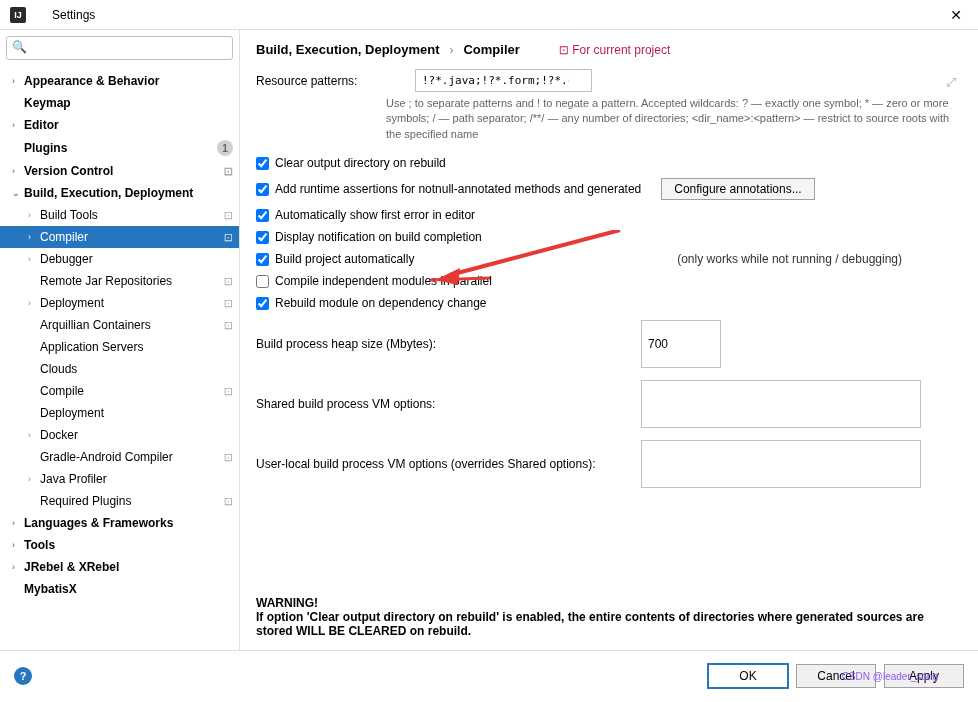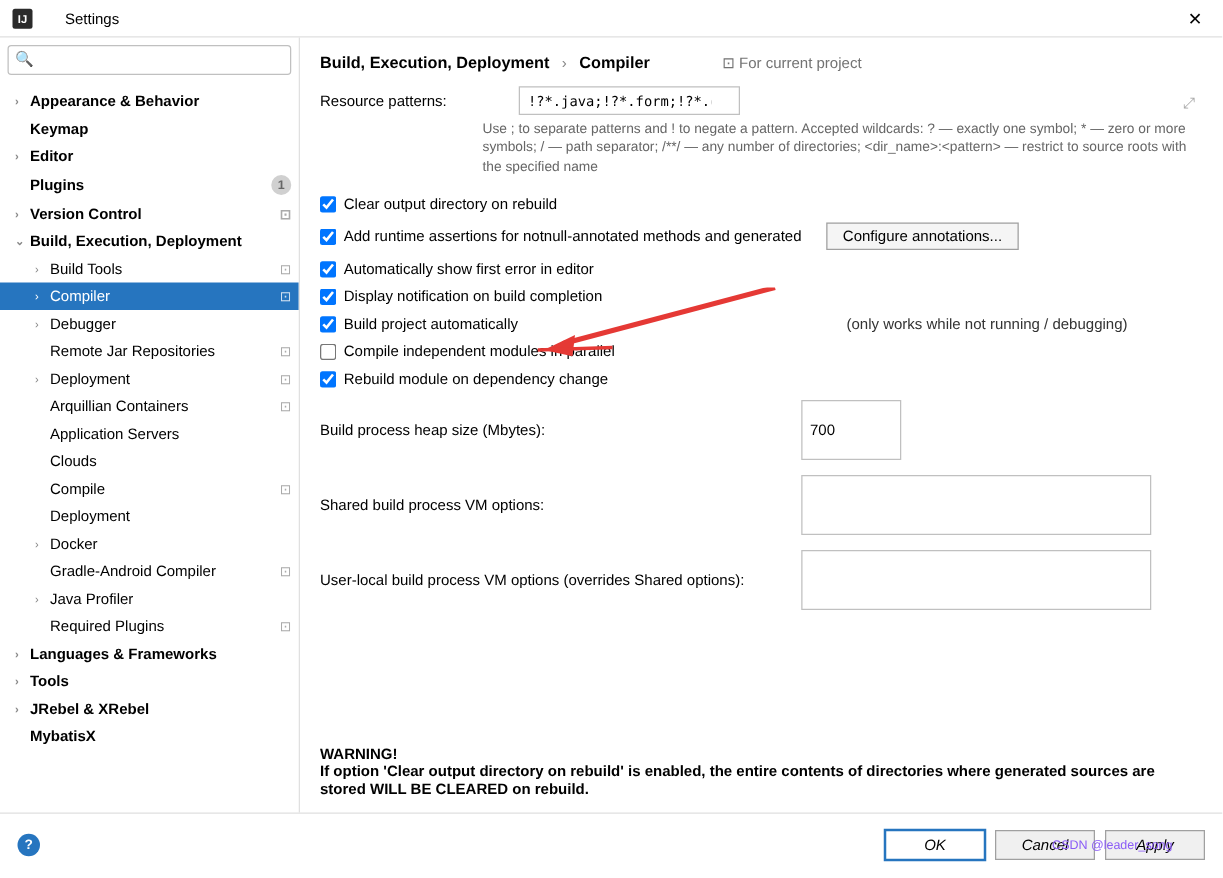--- a/index.html
+++ b/index.html
@@ -23,21 +23,21 @@
 .nav-item .chev { width: 12px; display: inline-block; color: #888; font-size: 9px; }
 .nav-item.selected .chev { color: #fff; }
 .nav-item .label { flex: 1; }
 .nav-item .badge { background: #d0d0d0; color: #666; width: 16px; height: 16px; border-radius: 8px; font-size: 10px; display: inline-flex; align-items: center; justify-content: center; }
 .nav-item .proj { color: #aaa; font-size: 11px; margin-left: 4px; }
 .nav-item.selected .proj { color: #d0e0f0; }
 .content { flex: 1; padding: 12px 16px; display: flex; flex-direction: column; overflow: hidden; }
 .breadcrumb { display: flex; align-items: center; gap: 10px; margin-bottom: 12px; }
 .breadcrumb .bc { font-weight: bold; font-size: 13px; }
 .breadcrumb .sep { color: #888; }
-.breadcrumb .hint { color: #737373; margin-left: 48px; }
+.breadcrumb .hint { color: #be185d; margin-left: 29px; }
 .field-row { display: flex; align-items: flex-start; margin-bottom: 4px; gap: 39px; }
 .field-row .lbl { width: 120px; padding-top: 5px; }
 .pattern-input { flex: 1; border: 1px solid #c0c0c0; padding: 4px 22px 4px 6px; font-family: monospace; font-size: 11px; position: relative; }
 .pattern-wrap { flex: 1; position: relative; }
 .expand-icon { position: absolute; right: 6px; top: 6px; color: #aaa; cursor: pointer; }
 .help-text { font-size: 11px; color: #666; margin-left: 130px; margin-bottom: 10px; line-height: 1.4; }
 .option-row { display: flex; align-items: center; margin: 4px 0; }
 .option-row label { display: flex; align-items: center; cursor: pointer; }
 .option-row input[type=checkbox] { margin-right: 6px; }
 .option-row .side-note { margin-left: auto; padding-right: 60px; color: #333; }
@@ -46,21 +46,21 @@
 .form-row .flbl { width: 385px; }
 .form-row input[type=text] { border: 1px solid #c0c0c0; padding: 16px 6px; width: 80px; }
 .form-row input.wide { width: 280px; }
 .spacer { flex: 1; }
 .warning { margin-top: 12px; font-size: 12px; }
 .warning .wtitle { font-weight: bold; }
 .warning .wtext { font-weight: bold; }
 .footer { height: 50px; border-top: 1px solid #e0e0e0; display: flex; align-items: center; padding: 0 14px; }
 .help-icon { width: 18px; height: 18px; border-radius: 9px; background: #2675bf; color: #fff; display: flex; align-items: center; justify-content: center; font-size: 11px; font-weight: bold; cursor: pointer; }
 .footer .spacer { flex: 1; }
-.footer button { min-width: 80px; padding: 4px 16px; margin-left: 8px; border: 1px solid #a0a0a0; background: #f0f0f0; cursor: pointer; font-style: italic; }
+.footer button { min-width: 80px; padding: 4px 16px; margin-left: 8px; border: 1px solid #a0a0a0; background: #f0f0f0; cursor: pointer; }
 .footer button.primary { border: 1px solid #2675bf; outline: 1px solid #2675bf; color: #000; background: #fff; }
 .red-arrow { position: absolute; left: 430px; top: 230px; pointer-events: none; }
 .watermark { position: absolute; right: 40px; bottom: 20px; color: #8b5cf6; font-size: 10px; pointer-events: none; }
 </style>
 </head>
 <body>
 
 <div class="titlebar">
   <div class="logo">IJ</div>
   <div class="title">Settings</div>

